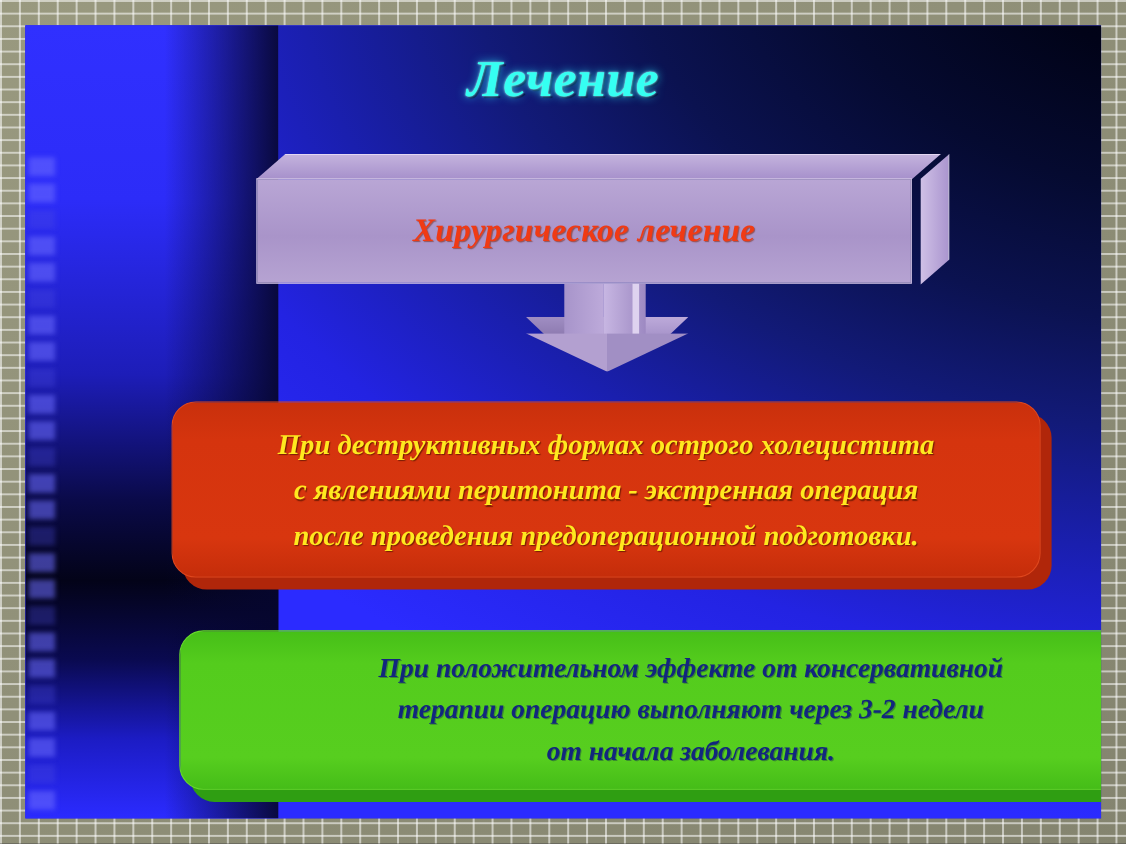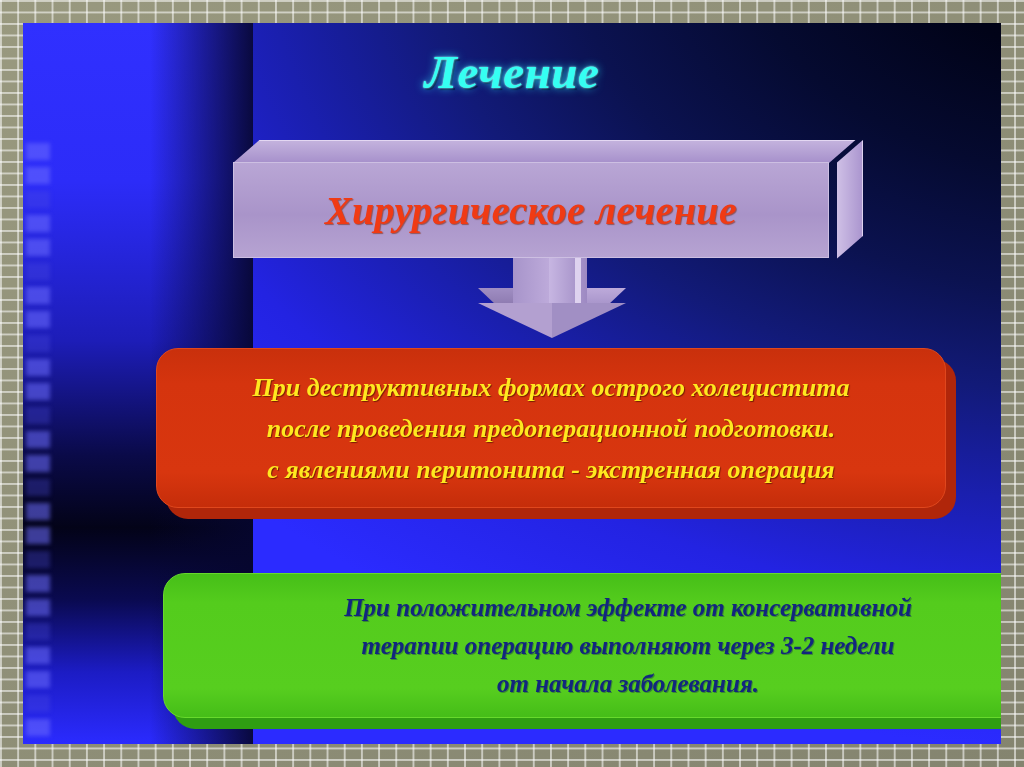--- a/index.html
+++ b/index.html
@@ -150,21 +150,21 @@
     width: 596px;
     height: 96px;
     background: linear-gradient(to bottom, #b9a6d5 0%, #a994c9 55%, #b6a3d2 100%);
     border: 1px solid #cdbfe2;
     box-sizing: border-box;
     display: flex;
     align-items: center;
     justify-content: center;
   }
   #purple-box-label {
-    font-size: 40px;
+    font-size: 30px;
     font-weight: bold;
     color: #f03a14;
     text-shadow: 1px 1px 1px rgba(120,30,0,.55);
     letter-spacing: .4px;
   }
 
   
   #down-arrow {
     position: absolute;
     left: 455px;
@@ -241,21 +241,21 @@
     z-index: 2;
     width: 100%;
     padding: 0 18px;
     box-sizing: border-box;
   }
   .content-box .lines div { white-space: nowrap; }
 
   
   #red-box {
     left: 133px;
-    top: 325px;
+    top: 342px;
     width: 790px;
     height: 160px;
   }
   #red-box .shadow { background: #b0260a; }
   #red-box .face {
     background: linear-gradient(to bottom, #c9300c 0%, #d5340e 22%, #d8360f 78%, #c52d0a 100%);
     border: 1px solid #e0471d;
   }
   #red-box .lines {
     font-size: 26px;
@@ -341,22 +341,22 @@
       <div id="arrow-shaft-right"></div>
       <div id="arrow-shaft-hilite"></div>
       <div id="arrow-head"></div>
     </div>
 
     <div id="red-box" class="content-box">
       <div class="shadow"></div>
       <div class="face"></div>
       <div class="lines">
         <div>При деструктивных формах острого холецистита</div>
+        <div>с явлениями перитонита - экстренная операция</div>
         <div>после проведения предоперационной подготовки.</div>
-        <div>с явлениями перитонита - экстренная операция</div>
       </div>
     </div>
 
     <div id="green-box" class="content-box">
       <div class="shadow"></div>
       <div class="face"></div>
       <div class="lines">
         <div>При положительном эффекте от консервативной</div>
         <div>терапии операцию выполняют через 3-2 недели</div>
         <div>от начала заболевания.</div>

